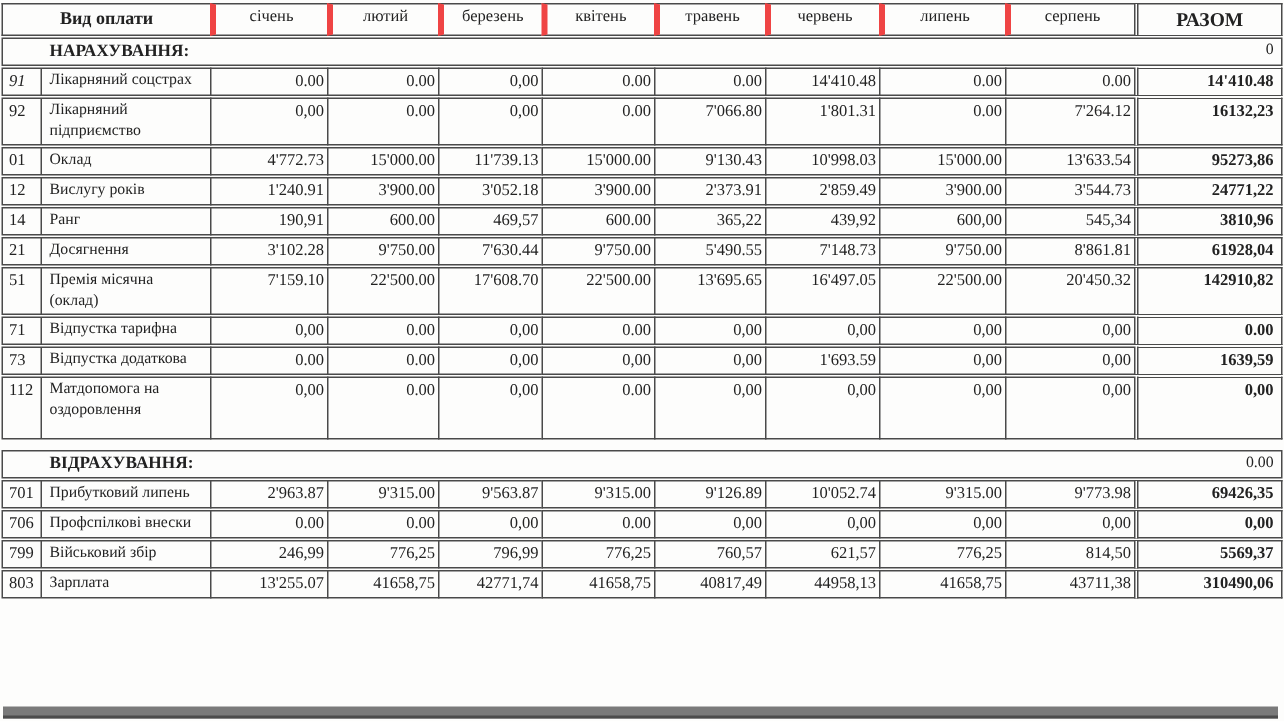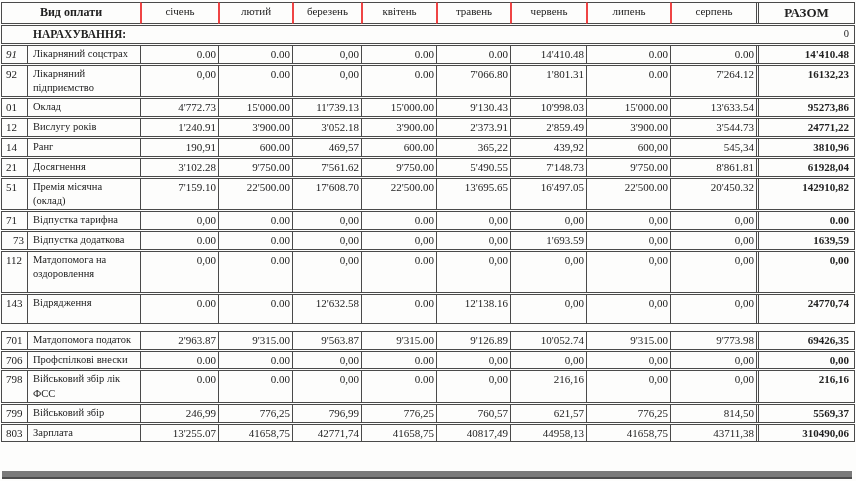--- a/index.html
+++ b/index.html
@@ -18,21 +18,21 @@
   tr.r td{border-top:1px solid #4a4a4a;border-bottom:1px solid #4a4a4a;}
   tr.r td:first-child{border-left:1px solid #4a4a4a;}
   tr.r td:last-child{border-right:1px solid #4a4a4a;}
   td.code{padding-left:4px;white-space:nowrap;border-right:1px solid #4a4a4a;}
   td.lbl{padding-left:5px;font-size:10.5px;}
   td.val{text-align:right;border-left:1px solid #4a4a4a;white-space:nowrap;padding-right:2px;}
   td.raz{text-align:right;border-left:3px double #4a4a4a;font-weight:bold;white-space:nowrap;padding-right:5px;}
   
   tr.hdr td{border-top:1px solid #4a4a4a;border-bottom:1px solid #4a4a4a;text-align:center;}
   tr.hdr td.h0{font-weight:bold;font-size:12px;border-left:1px solid #4a4a4a;}
-  tr.hdr td.hm{border-left:2px solid #ef4444;font-size:11px;}
+  tr.hdr td.hm{border-left:4px solid #ef4444;font-size:11px;}
   tr.hdr td.hr{border-left:3px double #4a4a4a;border-right:1px solid #4a4a4a;font-weight:bold;font-size:13px;}
   
   tr.sec td{border:1px solid #4a4a4a;}
   .secwrap{display:flex;justify-content:space-between;align-items:flex-start;}
   .secwrap .sl{font-weight:bold;font-size:11.5px;padding-left:28px;}
   .secwrap .st{font-size:10.5px;padding-right:2px;}
   
   tr.tot td{border-top:2px solid #3d3d3d;border-bottom:2px solid #3d3d3d;font-weight:bold;}
   tr.tot td:first-child{border-left:2px solid #3d3d3d;padding-left:6px;font-size:11.5px;white-space:nowrap;}
   tr.tot td:last-child{border-right:2px solid #3d3d3d;}
@@ -146,21 +146,21 @@
           <td class="val">439,92</td>
           <td class="val">600,00</td>
           <td class="val">545,34</td>
           <td class="raz">3810,96</td>
         </tr>
         <tr class="r">
           <td class="code" style="height: 18px;">21</td>
           <td class="lbl">Досягнення</td>
           <td class="val">3'102.28</td>
           <td class="val">9'750.00</td>
-          <td class="val">7'561.62</td>
+          <td class="val">7'630.44</td>
           <td class="val">9'750.00</td>
           <td class="val">5'490.55</td>
           <td class="val">7'148.73</td>
           <td class="val">9'750.00</td>
           <td class="val">8'861.81</td>
           <td class="raz">61928,04</td>
         </tr>
         <tr class="r">
           <td class="code" style="height: 18px;">51</td>
           <td class="lbl">Премія місячна (оклад)</td>
@@ -181,21 +181,21 @@
           <td class="val">0.00</td>
           <td class="val">0,00</td>
           <td class="val">0.00</td>
           <td class="val">0,00</td>
           <td class="val">0,00</td>
           <td class="val">0,00</td>
           <td class="val">0,00</td>
           <td class="raz">0.00</td>
         </tr>
         <tr class="r">
-          <td class="code" style="height: 18px; text-align: right;">73</td>
+          <td class="code" style="height: 18px;">73</td>
           <td class="lbl">Відпустка додаткова</td>
           <td class="val">0.00</td>
           <td class="val">0.00</td>
           <td class="val">0,00</td>
           <td class="val">0,00</td>
           <td class="val">0,00</td>
           <td class="val">1'693.59</td>
           <td class="val">0,00</td>
           <td class="val">0,00</td>
           <td class="raz">1639,59</td>
@@ -206,39 +206,34 @@
           <td class="val">0,00</td>
           <td class="val">0.00</td>
           <td class="val">0,00</td>
           <td class="val">0.00</td>
           <td class="val">0,00</td>
           <td class="val">0,00</td>
           <td class="val">0,00</td>
           <td class="val">0,00</td>
           <td class="raz">0,00</td>
         </tr>
-        <tr class="r">
-          <td class="code" style="height: 30px;">143</td>
-          <td class="lbl">Відрядження</td>
-          <td class="val">0.00</td>
-          <td class="val">0.00</td>
-          <td class="val">12'632.58</td>
-          <td class="val">0.00</td>
-          <td class="val">12'138.16</td>
-          <td class="val">0,00</td>
-          <td class="val">0,00</td>
-          <td class="val">0,00</td>
-          <td class="raz">24770,74</td>
-        </tr>
         <tr class="sp">
           <td class="" colspan="11" style="height: 5px;"></td>
         </tr>
+        <tr class="sec">
+          <td class="" colspan="11" style="height: 15px;">
+            <div class="secwrap">
+              <span class="sl">ВІДРАХУВАННЯ:</span>
+              <span class="st">0.00</span>
+            </div>
+          </td>
+        </tr>
         <tr class="r">
           <td class="code" style="height: 18px;">701</td>
-          <td class="lbl">Матдопомога податок</td>
+          <td class="lbl">Прибутковий липень</td>
           <td class="val">2'963.87</td>
           <td class="val">9'315.00</td>
           <td class="val">9'563.87</td>
           <td class="val">9'315.00</td>
           <td class="val">9'126.89</td>
           <td class="val">10'052.74</td>
           <td class="val">9'315.00</td>
           <td class="val">9'773.98</td>
           <td class="raz">69426,35</td>
         </tr>
@@ -247,33 +242,20 @@
           <td class="lbl">Профспілкові внески</td>
           <td class="val">0.00</td>
           <td class="val">0.00</td>
           <td class="val">0,00</td>
           <td class="val">0.00</td>
           <td class="val">0,00</td>
           <td class="val">0,00</td>
           <td class="val">0,00</td>
           <td class="val">0,00</td>
           <td class="raz">0,00</td>
-        </tr>
-        <tr class="r">
-          <td class="code" style="height: 28px;">798</td>
-          <td class="lbl">Військовий збір лік ФСС</td>
-          <td class="val">0.00</td>
-          <td class="val">0.00</td>
-          <td class="val">0,00</td>
-          <td class="val">0.00</td>
-          <td class="val">0,00</td>
-          <td class="val">216,16</td>
-          <td class="val">0,00</td>
-          <td class="val">0,00</td>
-          <td class="raz">216,16</td>
         </tr>
         <tr class="r">
           <td class="code" style="height: 18px;">799</td>
           <td class="lbl">Військовий збір</td>
           <td class="val">246,99</td>
           <td class="val">776,25</td>
           <td class="val">796,99</td>
           <td class="val">776,25</td>
           <td class="val">760,57</td>
           <td class="val">621,57</td>

